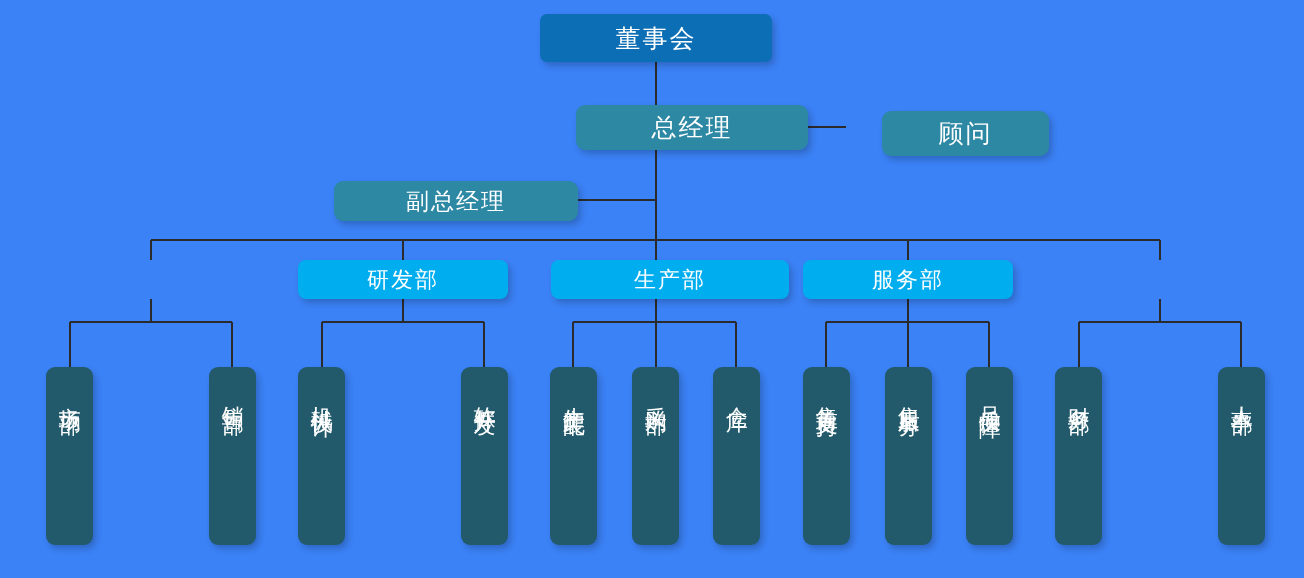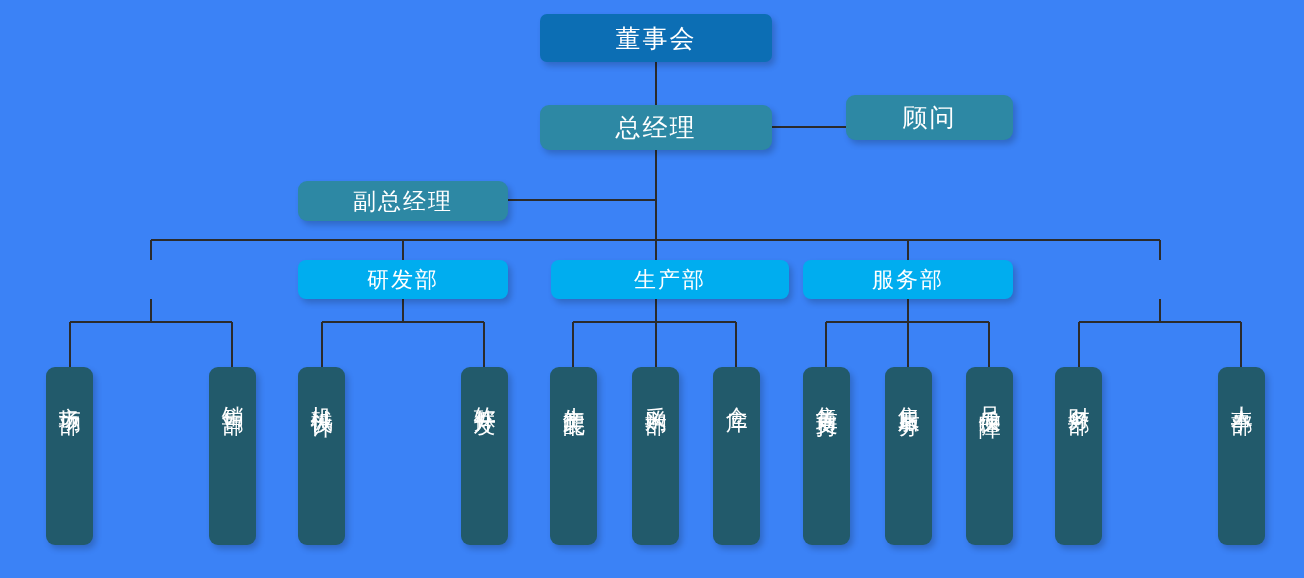--- a/index.html
+++ b/index.html
@@ -40,20 +40,21 @@
   }
   .node.board {
     background: #0c6eb4;
     font-size: 25px;
     border-radius: 7px;
   }
   .node.exec {
     background: #2d88a4;
     font-size: 25px;
     border-radius: 9px;
+    margin-left: 36px;
   }
   .node.dept {
     background: #00adef;
     font-size: 22px;
     border-radius: 8px;
   }
   .node.leaf {
     background: #225a6b;
     border-radius: 9px;
     font-size: 22px;
@@ -120,23 +121,23 @@
       <line x1="1079" y1="322" x2="1241" y2="322"></line>
       <line x1="1079" y1="322" x2="1079" y2="367"></line>
       <line x1="1241" y1="322" x2="1241" y2="367"></line>
     </g>
   </svg>
 
   <div class="node board" style="left:540px; top:14px; width:232px; height:48px;">董事会</div>
 
   <div class="node exec" style="left:540px; top:105px; width:232px; height:45px;">总经理</div>
 
-  <div class="node exec" style="left:846px; top:95px; width:167px; height:45px;">顾问</div>
+  <div class="node exec" style="left:846px; top:111px; width:167px; height:45px;">顾问</div>
 
-  <div class="node exec" style="left:298px; top:181px; width:210px; height:40px; font-size:23px;">副总经理</div>
+  <div class="node exec" style="left:298px; top:181px; width:244px; height:40px; font-size:23px;">副总经理</div>
 
 
   <div class="node dept" style="left:298px; top:260px; width:210px; height:39px;">研发部</div>
 
   <div class="node dept" style="left:551px; top:260px; width:238px; height:39px;">生产部</div>
 
   <div class="node dept" style="left:803px; top:260px; width:210px; height:39px;">服务部</div>
 
 
   <div class="node leaf" style="left:46px; top:367px; width:47px; height:178px;">

